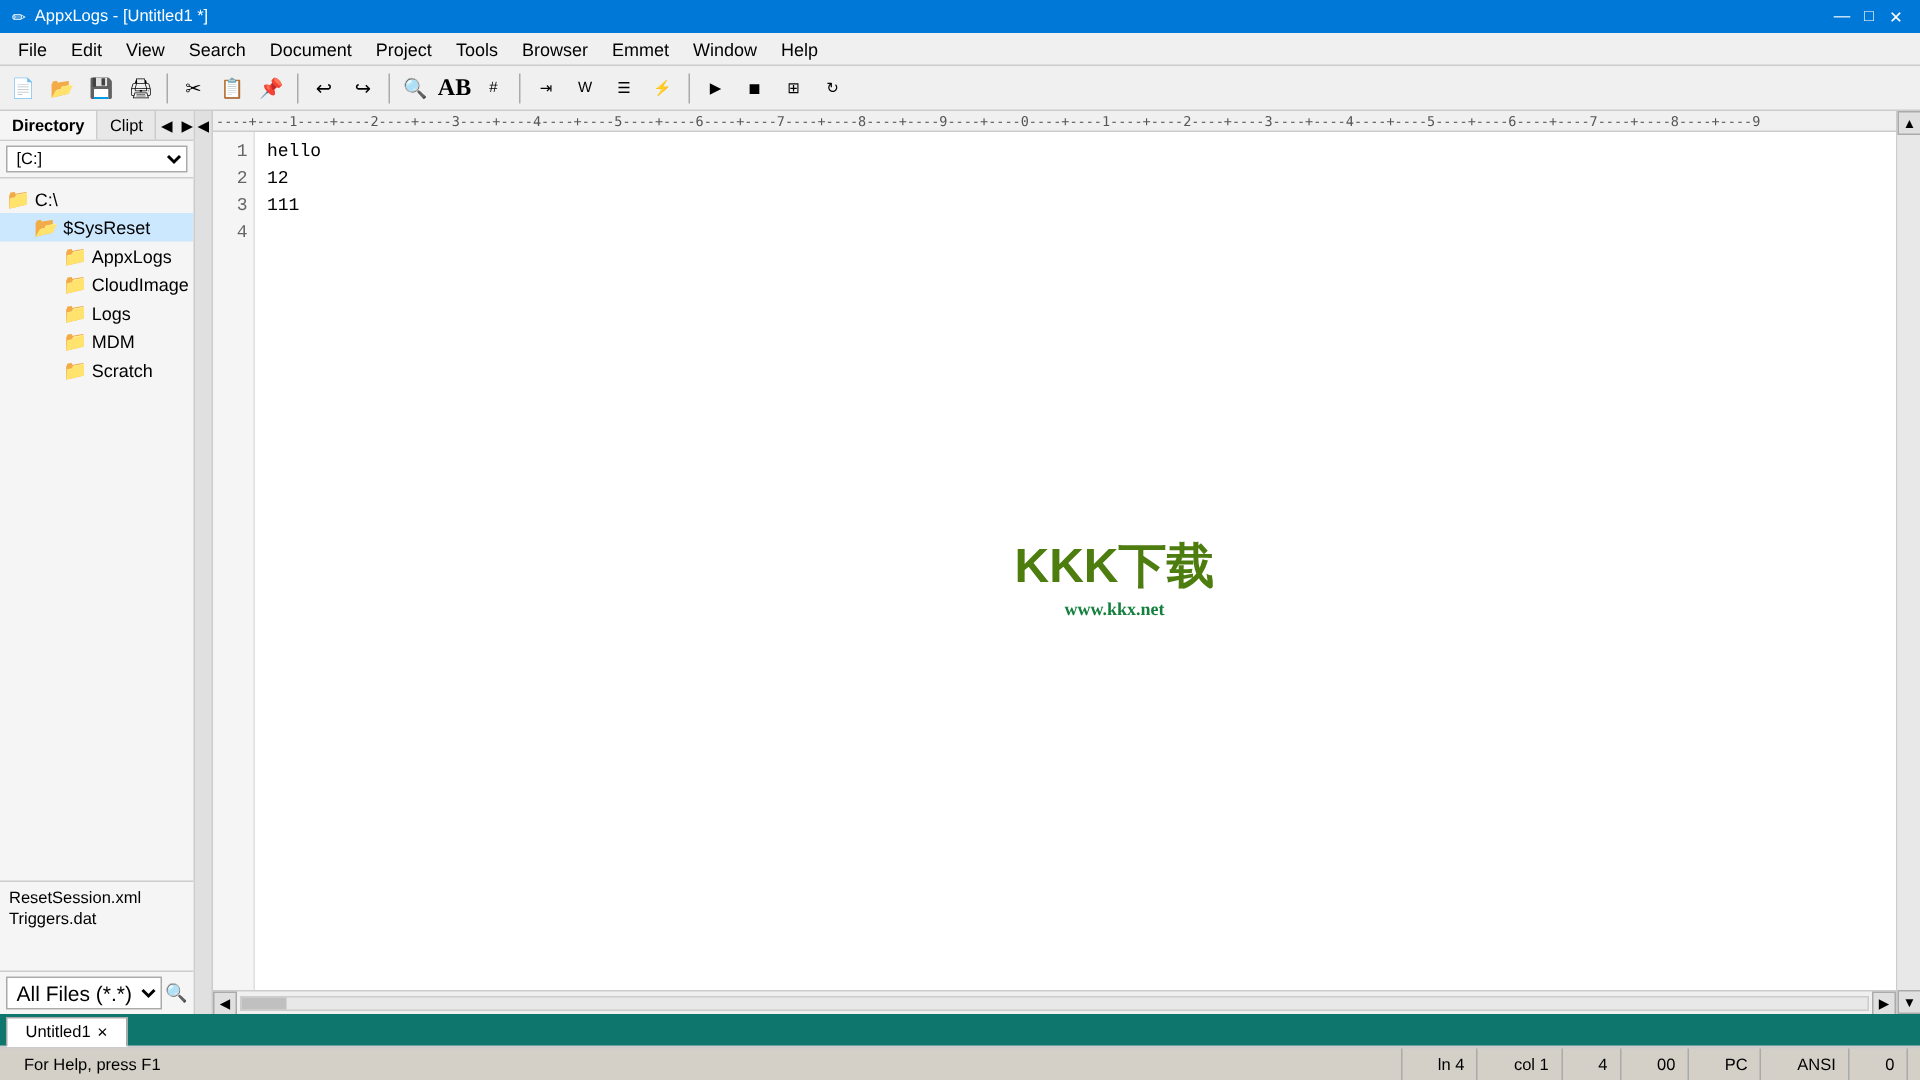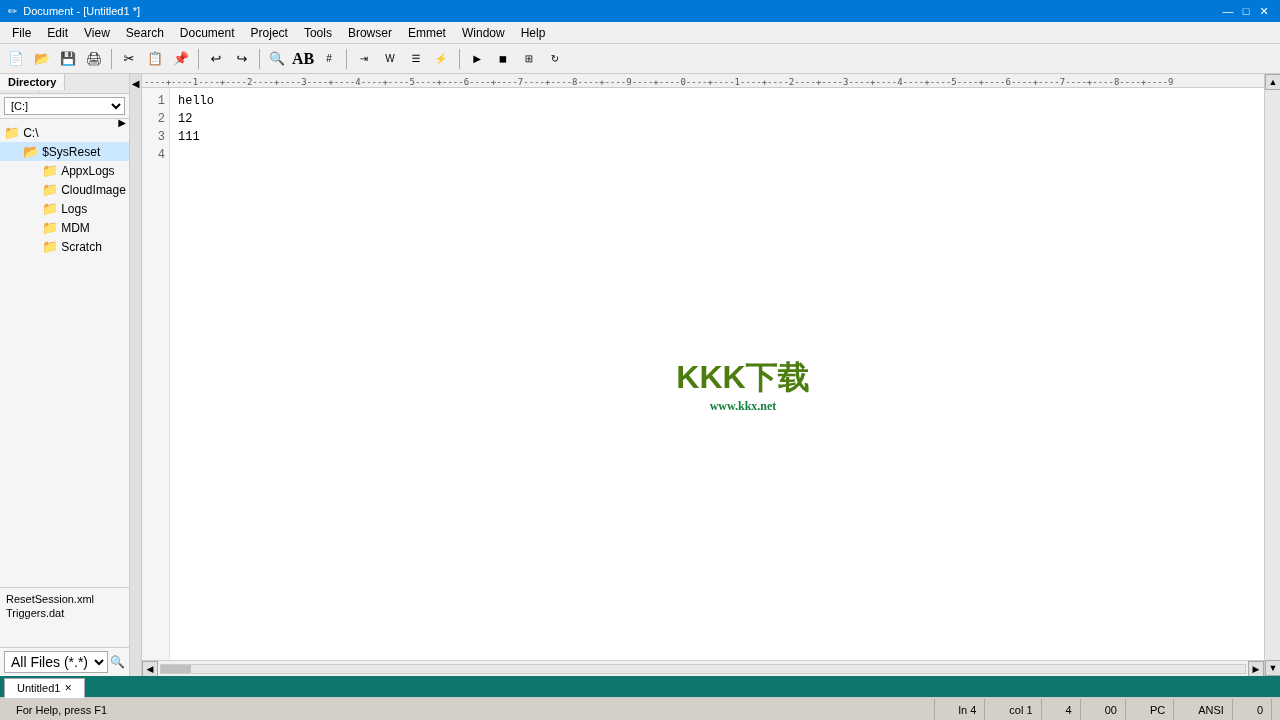--- a/index.html
+++ b/index.html
@@ -81,25 +81,24 @@
       background: #f5f5f5;
       border-right: 1px solid #ccc;
       display: flex;
       flex-direction: column;
       overflow: hidden;
     }
 
     
     #sidebar-tabs {
       display: flex;
-      align-items: flex-start;
+      align-items: center;
       background: #e8e8e8;
       border-bottom: 1px solid #ccc;
       height: 20px;
-      flex-direction: column;
     }
     .sidebar-tab {
       padding: 2px 8px;
       font-size: 11px;
       cursor: pointer;
       border-right: 1px solid #ccc;
       height: 100%;
       display: flex; align-items: center;
     }
     .sidebar-tab.active { background: #f5f5f5; font-weight: bold; }
@@ -330,21 +329,21 @@
       text-align: center;
       line-height: 1.3;
     }
   </style>
 </head>
 <body>
 
 <div id="title-bar">
   <div id="title-bar-left">
     <span>✏</span>
-    <span>Document - [Untitled1 *]</span>
+    <span>AppxLogs - [Untitled1 *]</span>
   </div>
   <div id="title-bar-right">
     <button class="title-btn">—</button>
     <button class="title-btn">□</button>
     <button class="title-btn" id="close-btn">✕</button>
   </div>
 </div>
 
 <div id="menu-bar">
   <span class="menu-item">File</span>

